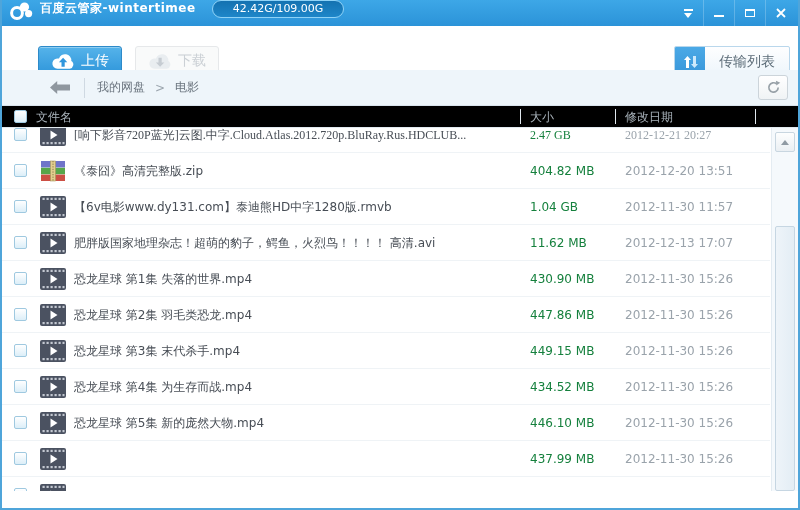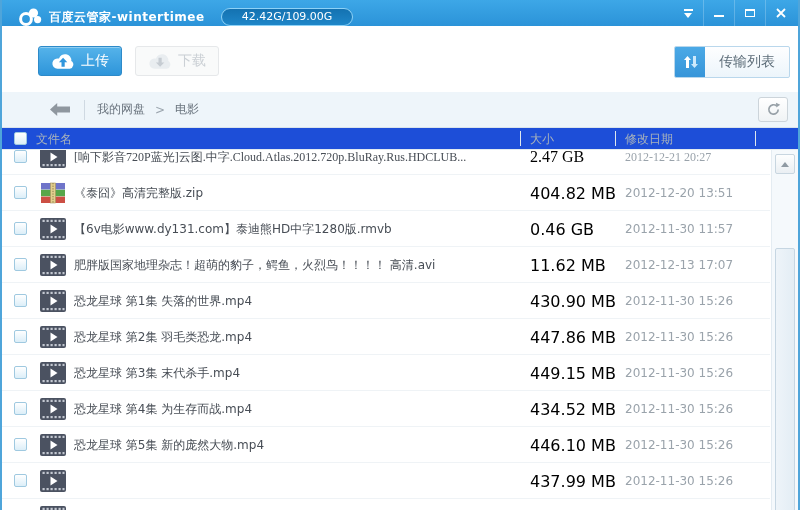--- a/index.html
+++ b/index.html
@@ -2,37 +2,37 @@
 <html><head>
 <meta charset="utf-8">
 <style>
   html,body{margin:0;padding:0;background:#fff;}
   body{width:800px;height:510px;font-family:"DejaVu Sans",sans-serif;overflow:hidden;}
   .window{position:relative;width:800px;height:510px;box-sizing:border-box;
           border:2px solid #4fa5da;border-top:none;background:#fff;}
 
   
   .titlebar{height:26px;background:linear-gradient(#3da7e7,#2b93d8);
-            display:flex;align-items:flex-end;padding-left:17px;position:relative;}
+            display:flex;align-items:flex-start;padding-left:8px;position:relative;}
   .logo{width:24px;height:20px;margin-right:6px;flex:none;}
   .title{color:#fff;font-weight:bold;font-size:12px;letter-spacing:.5px;white-space:nowrap;}
   .badge{margin-left:16px;background:linear-gradient(#1472b1,#1e86c9);
          border:1px solid #8ed2f6;border-radius:9px;color:#fff;font-size:11px;
          font-weight:normal;padding:0 20px;height:16px;line-height:16px;white-space:nowrap;}
   .win-controls{position:absolute;right:2px;top:0;height:26px;display:flex;}
   .win-btn{width:30px;height:26px;display:flex;flex-direction:column;align-items:center;
            justify-content:center;border-left:1px solid rgba(255,255,255,.22);cursor:default;}
   .win-btn:first-child{border-left:none;}
   .chev-bar{width:9px;height:2px;background:#fff;margin-bottom:2px;}
   .chev-tri{width:0;height:0;border-left:4.5px solid transparent;border-right:4.5px solid transparent;border-top:5px solid #fff;}
   .min-glyph{width:10px;height:2px;background:#fff;margin-top:6px;}
   .max-glyph{width:10px;height:8px;border:1px solid #fff;border-top:2px solid #fff;box-sizing:border-box;}
 
   
-  .toolbar{height:66px;background:#fff;position:relative;}
+  .toolbar{height:44px;background:#fff;position:relative;}
   .tbtn{position:absolute;top:20px;height:30px;box-sizing:border-box;display:flex;
         align-items:center;justify-content:center;gap:7px;font-size:14px;border-radius:3px;}
   .btn-upload{left:36px;width:84px;background:linear-gradient(#55b3ea,#2e95da);
               border:1px solid #2d8ac9;box-shadow:inset 0 1px 0 rgba(255,255,255,.35);color:#fff;}
   .btn-download{left:133px;width:84px;background:#f9fafa;border:1px solid #e6e8ea;color:#cbd0d5;text-align:right;}
   .btn-transfer{position:absolute;right:8px;top:20px;height:30px;display:flex;align-items:stretch;
                 border:1px solid #b9d7ec;border-radius:2px;overflow:hidden;
                 background:linear-gradient(#fefeff,#ecf5fb);color:#5d6d79;font-size:14px;}
   .transfer-ic{width:30px;background:linear-gradient(#4ba9e6,#3795d9);display:flex;align-items:center;justify-content:center;}
   .transfer-lb{display:flex;align-items:center;padding:0 14px;}
@@ -42,37 +42,37 @@
             display:flex;align-items:center;position:relative;font-size:12px;color:#6a747e;padding-left:32px;}
   .back{margin:0 14px 0 16px;display:flex;align-items:center;}
   .crumb-div{width:1px;height:20px;background:#cfd9e2;margin-right:12px;}
   .crumb{margin-right:10px;white-space:nowrap;}
   .crumb-sep{margin-right:10px;color:#9aa4ad;}
   .refresh-btn{position:absolute;right:10px;top:5px;width:30px;height:25px;box-sizing:border-box;
                border:1px solid #ccd4da;border-radius:3px;background:linear-gradient(#ffffff,#f0f3f5);
                display:flex;align-items:center;justify-content:center;}
 
   
-  .thead{height:22px;background:#1d4ed8;border-bottom:1px solid #e2eaf0;position:relative;
+  .thead{height:22px;background:#000000;border-bottom:1px solid #e2eaf0;position:relative;
          font-size:12px;color:#a9b3bb;box-sizing:border-box;}
   .thead .cb{position:absolute;left:12px;top:4px;}
   .th{position:absolute;top:3px;white-space:nowrap;}
   .th-name{left:34px;} .th-size{left:528px;} .th-date{left:623px;}
   .vsep{position:absolute;top:3px;height:15px;width:1px;background:#dfe7ed;}
 
   
   .list{position:relative;height:363px;overflow:hidden;background:#fff;}
   .rows{width:768px;}
   .row{position:relative;height:36px;border-bottom:1px solid #eff3f6;box-sizing:border-box;background:#fff;}
   .row.first{margin-top:-11px;font-family:Liberation Serif, serif;}
   .row .cb{position:absolute;left:12px;top:11px;}
   .ficon{position:absolute;left:38px;top:7px;width:26px;height:22px;}
   .fname{position:absolute;left:72px;top:50%;transform:translateY(-50%);font-size:12px;
          color:#474d55;white-space:nowrap;max-width:440px;overflow:hidden;}
-  .fsize{position:absolute;left:528px;top:50%;transform:translateY(-50%);font-size:16px;color:#000000;white-space:nowrap;}
+  .fsize{position:absolute;left:528px;top:50%;transform:translateY(-50%);font-size:12px;color:#15803d;white-space:nowrap;}
   .fdate{position:absolute;left:623px;top:50%;transform:translateY(-50%);font-size:12px;color:#9aa3ab;white-space:nowrap;}
 
   .cb{display:inline-block;width:13px;height:13px;border:1px solid #9fc9e0;border-radius:2px;
       background:linear-gradient(#ffffff,#dceef8);box-sizing:border-box;}
 
   
   .scrollbar{position:absolute;right:0;top:0;width:27px;height:363px;background:#f5f9fc;
              border-left:1px solid #e4ecf2;box-sizing:border-box;}
   .scroll-up{position:absolute;left:3px;top:4px;width:20px;height:20px;box-sizing:border-box;
              border:1px solid #c8d6e0;border-radius:2px;background:linear-gradient(#fdfefe,#eaeff3);
@@ -218,21 +218,21 @@
               <rect x="22.5" y="1.8" width="2" height="2.2" fill="#c3c8d1"></rect>
               <rect x="2.5" y="18" width="2.2" height="2.2" fill="#c3c8d1"></rect>
               <rect x="6.5" y="18" width="2.2" height="2.2" fill="#c3c8d1"></rect>
               <rect x="10.5" y="18" width="2.2" height="2.2" fill="#c3c8d1"></rect>
               <rect x="14.5" y="18" width="2.2" height="2.2" fill="#c3c8d1"></rect>
               <rect x="18.5" y="18" width="2.2" height="2.2" fill="#c3c8d1"></rect>
               <rect x="22.5" y="18" width="2" height="2.2" fill="#c3c8d1"></rect>
               <polygon points="10.5,6.5 17.5,11 10.5,15.5" fill="#ffffff"></polygon>
             </svg></span>
           <span class="fname">【6v电影www.dy131.com】泰迪熊HD中字1280版.rmvb</span>
-          <span class="fsize">0.46 GB</span>
+          <span class="fsize">1.04 GB</span>
           <span class="fdate">2012-11-30 11:57</span>
         </div>
         <div class="row">
           <span class="cb"></span>
           <span class="ficon"><svg width="26" height="22" viewBox="0 0 26 22">
               <rect x="0" y="0" width="26" height="22" rx="2" fill="#4b5261"></rect>
               <rect x="2.5" y="1.8" width="2.2" height="2.2" fill="#c3c8d1"></rect>
               <rect x="6.5" y="1.8" width="2.2" height="2.2" fill="#c3c8d1"></rect>
               <rect x="10.5" y="1.8" width="2.2" height="2.2" fill="#c3c8d1"></rect>
               <rect x="14.5" y="1.8" width="2.2" height="2.2" fill="#c3c8d1"></rect>

